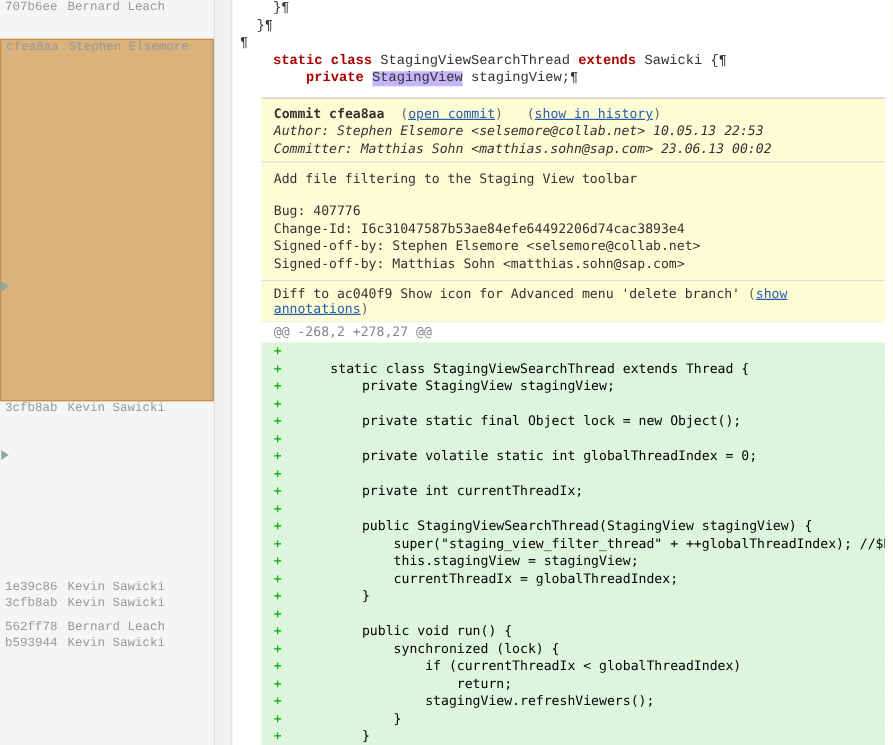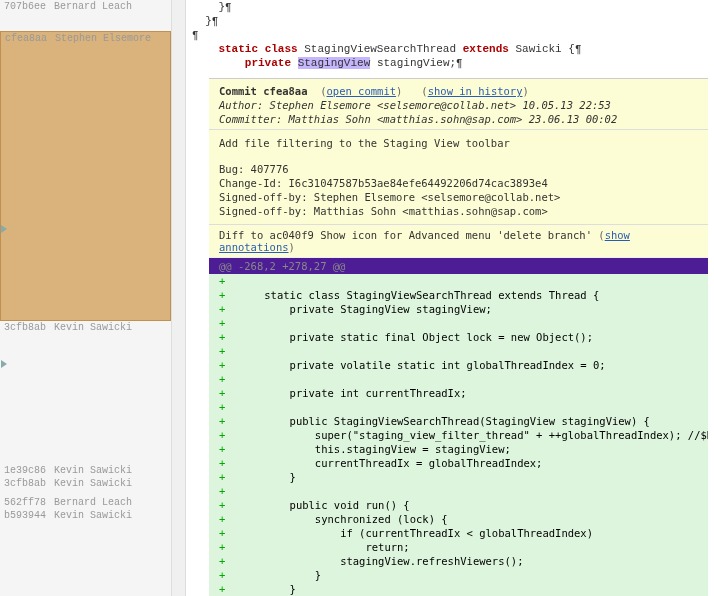--- a/index.html
+++ b/index.html
@@ -77,21 +77,21 @@
   color: #333;
   border-bottom: 1px solid #ddd;
 }
 .commit-body div { line-height: 14px; }
 .diff-line {
   padding: 4px 10px;
   color: #333;
   border-bottom: 1px solid #eee;
 }
 .hunk-header {
-  background: #4c1d95;
+  background: #ffffff;
   color: #888;
   padding: 2px 10px;
 }
 .diff-add {
   background: #ddf5dd;
   padding: 0 10px;
   white-space: pre;
   line-height: 14px;
 }
 .diff-add .plus { color: #0a0; display: inline-block; width: 20px; }

